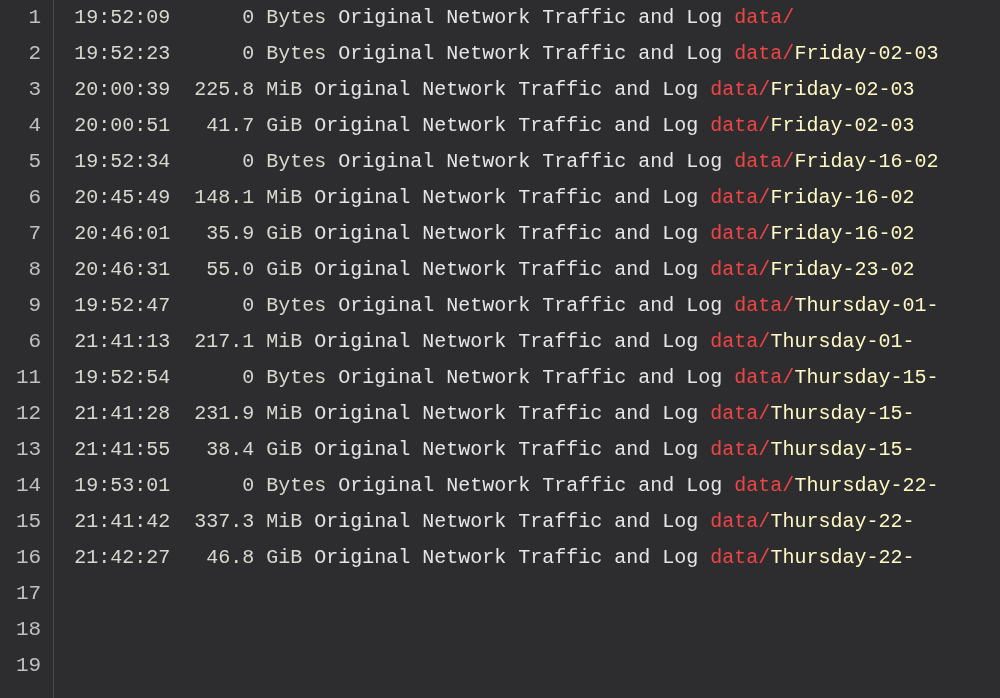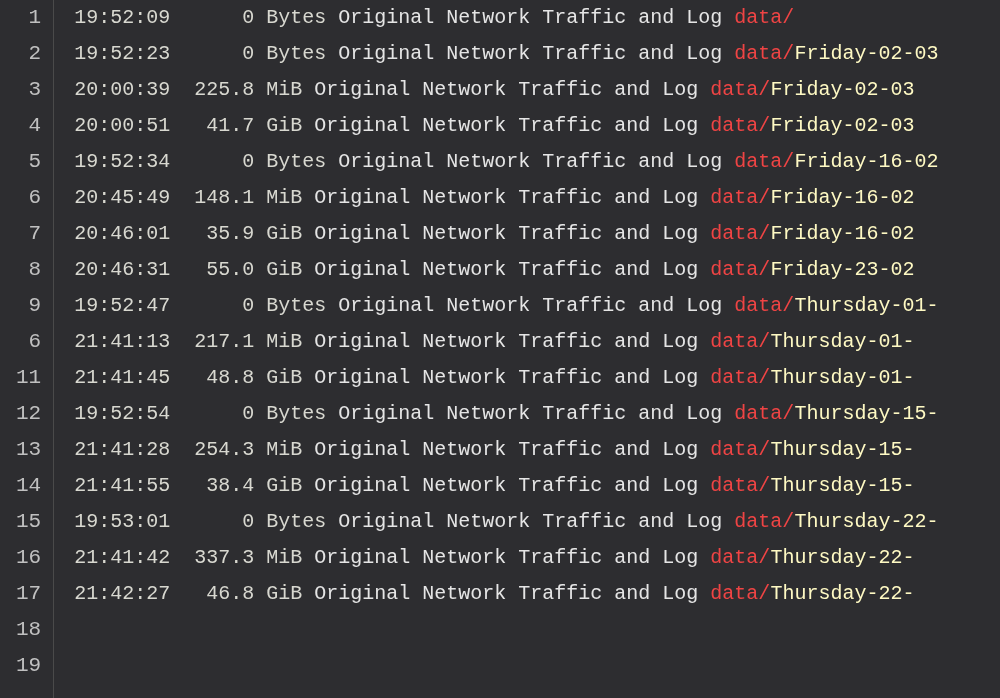--- a/index.html
+++ b/index.html
@@ -94,21 +94,20 @@
   <div class="line"><span class="timestamp">19:52:09</span><span class="size">      0 Bytes</span> <span class="text-main">Original Network Traffic and Log </span><span class="path-dim">data/</span><span class="path-name"></span></div>
       <div class="line"><span class="timestamp">19:52:23</span><span class="size">      0 Bytes</span> <span class="text-main">Original Network Traffic and Log </span><span class="path-dim">data/</span><span class="path-name">Friday-02-03</span></div>
       <div class="line"><span class="timestamp">20:00:39</span><span class="size">  225.8 MiB</span> <span class="text-main">Original Network Traffic and Log </span><span class="path-dim">data/</span><span class="path-name">Friday-02-03</span></div>
       <div class="line"><span class="timestamp">20:00:51</span><span class="size">   41.7 GiB</span> <span class="text-main">Original Network Traffic and Log </span><span class="path-dim">data/</span><span class="path-name">Friday-02-03</span></div>
       <div class="line"><span class="timestamp">19:52:34</span><span class="size">      0 Bytes</span> <span class="text-main">Original Network Traffic and Log </span><span class="path-dim">data/</span><span class="path-name">Friday-16-02</span></div>
       <div class="line"><span class="timestamp">20:45:49</span><span class="size">  148.1 MiB</span> <span class="text-main">Original Network Traffic and Log </span><span class="path-dim">data/</span><span class="path-name">Friday-16-02</span></div>
       <div class="line"><span class="timestamp">20:46:01</span><span class="size">   35.9 GiB</span> <span class="text-main">Original Network Traffic and Log </span><span class="path-dim">data/</span><span class="path-name">Friday-16-02</span></div>
       <div class="line"><span class="timestamp">20:46:31</span><span class="size">   55.0 GiB</span> <span class="text-main">Original Network Traffic and Log </span><span class="path-dim">data/</span><span class="path-name">Friday-23-02</span></div>
       <div class="line"><span class="timestamp">19:52:47</span><span class="size">      0 Bytes</span> <span class="text-main">Original Network Traffic and Log </span><span class="path-dim">data/</span><span class="path-name">Thursday-01-</span></div>
       <div class="line"><span class="timestamp">21:41:13</span><span class="size">  217.1 MiB</span> <span class="text-main">Original Network Traffic and Log </span><span class="path-dim">data/</span><span class="path-name">Thursday-01-</span></div>
-      <div class="line"><span class="timestamp">21:41:45</span><span class="size">   48.8 GiB</span> <span class="text-main">Original Network Traffic and Log </span><span class="path-dim">data/</span><span class="path-name">Thursday-01-</span></div>
       <div class="line"><span class="timestamp">19:52:54</span><span class="size">      0 Bytes</span> <span class="text-main">Original Network Traffic and Log </span><span class="path-dim">data/</span><span class="path-name">Thursday-15-</span></div>
-      <div class="line"><span class="timestamp">21:41:28</span><span class="size">  254.3 MiB</span> <span class="text-main">Original Network Traffic and Log </span><span class="path-dim">data/</span><span class="path-name">Thursday-15-</span></div>
+      <div class="line"><span class="timestamp">21:41:28</span><span class="size">  231.9 MiB</span> <span class="text-main">Original Network Traffic and Log </span><span class="path-dim">data/</span><span class="path-name">Thursday-15-</span></div>
       <div class="line"><span class="timestamp">21:41:55</span><span class="size">   38.4 GiB</span> <span class="text-main">Original Network Traffic and Log </span><span class="path-dim">data/</span><span class="path-name">Thursday-15-</span></div>
       <div class="line"><span class="timestamp">19:53:01</span><span class="size">      0 Bytes</span> <span class="text-main">Original Network Traffic and Log </span><span class="path-dim">data/</span><span class="path-name">Thursday-22-</span></div>
       <div class="line"><span class="timestamp">21:41:42</span><span class="size">  337.3 MiB</span> <span class="text-main">Original Network Traffic and Log </span><span class="path-dim">data/</span><span class="path-name">Thursday-22-</span></div>
       <div class="line"><span class="timestamp">21:42:27</span><span class="size">   46.8 GiB</span> <span class="text-main">Original Network Traffic and Log </span><span class="path-dim">data/</span><span class="path-name">Thursday-22-</span></div>
     </div>
 </div>
 
 </body></html>

